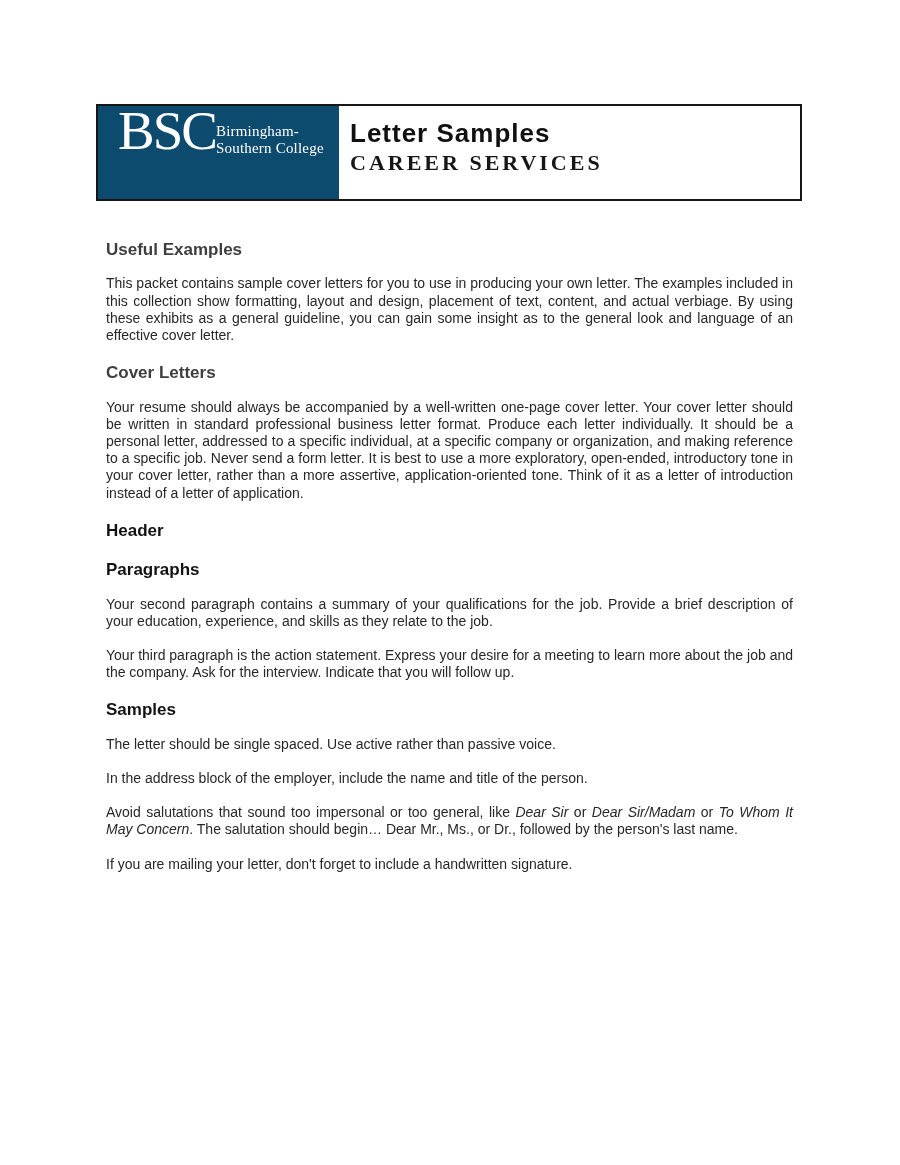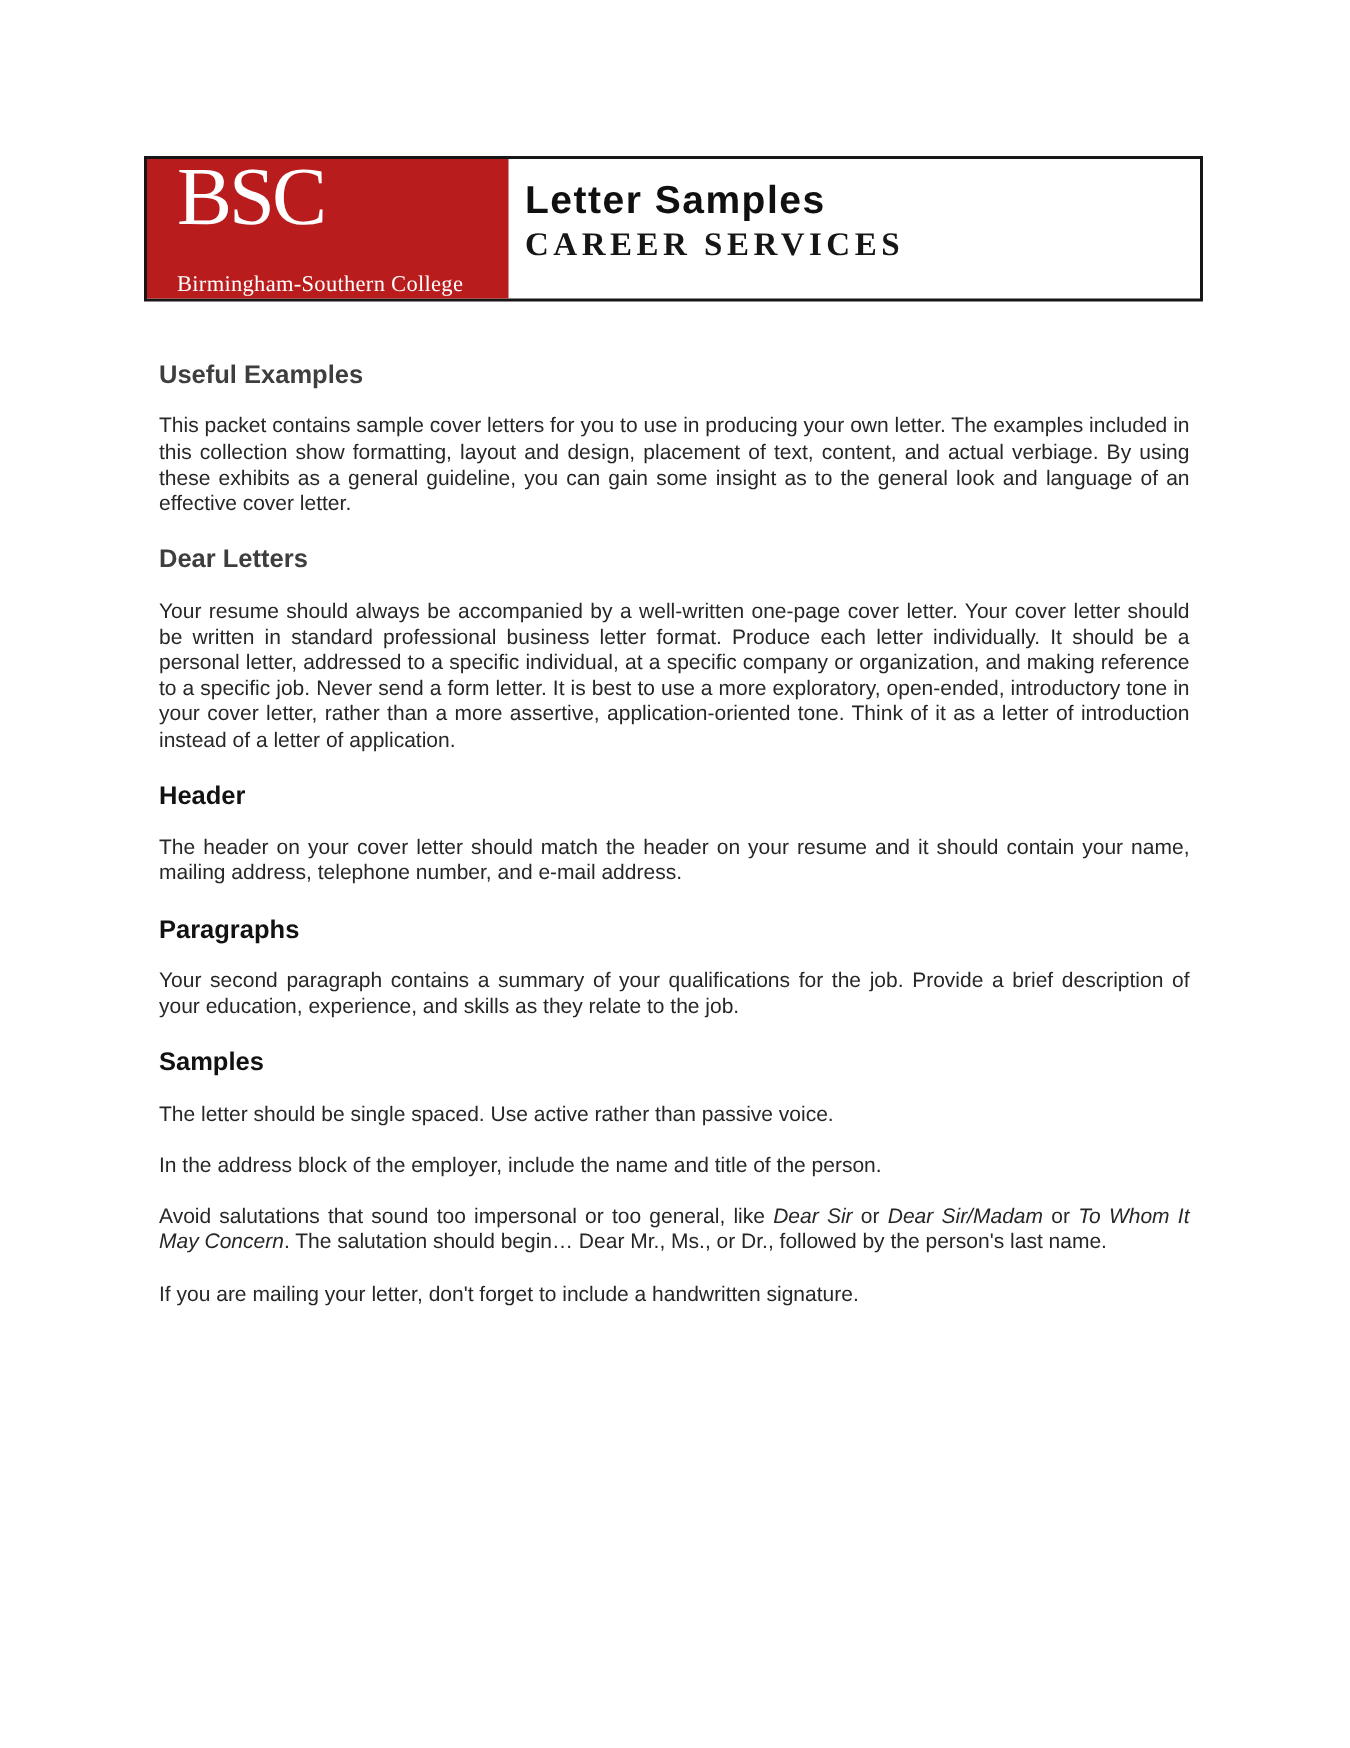--- a/index.html
+++ b/index.html
@@ -23,25 +23,24 @@
     top: 104px;
     width: 706px;
     height: 97px;
     border: 2px solid #161616;
     background: #ffffff;
     display: flex;
   }
   .logo-box {
     width: 241px;
     height: 100%;
-    background: #b91c1c;
+    background: #0c4a6e;
     color: #ffffff;
     display: flex;
-    flex-direction: column;
-    justify-content: space-between;
+    justify-content: center;
     padding-left: 20px;
     flex-shrink: 0;
   }
   .logo-acronym {
     font-family: "Liberation Serif", serif;
     font-size: 55px;
     line-height: 0.92;
     letter-spacing: -2px;
     font-weight: normal;
   }
@@ -111,28 +110,28 @@
       <div class="doc-title">Letter Samples</div>
       <div class="doc-subtitle">CAREER SERVICES</div>
     </div>
   </div>
 
   <div class="content">
 
     <div class="section-heading gray first">Useful Examples</div>
     <p class="body-text">This packet contains sample cover letters for you to use in producing your own letter.  The examples included in this collection show formatting, layout and design, placement of text, content, and actual verbiage.  By using these exhibits as a general guideline, you can gain some insight as to the general look and language of an effective cover letter.</p>
 
-    <div class="section-heading gray">Dear Letters</div>
+    <div class="section-heading gray">Cover Letters</div>
     <p class="body-text">Your resume should always be accompanied by a well-written one-page cover letter.  Your cover letter should be written in standard professional business letter format.  Produce each letter individually.  It should be a personal letter, addressed to a specific individual, at a specific company or organization, and making reference to a specific job.  Never send a form letter.  It is best to use a more exploratory, open-ended, introductory tone in your cover letter, rather than a more assertive, application-oriented tone. Think of it as a letter of introduction instead of a letter of application.</p>
 
     <div class="section-heading black">Header</div>
-    <p class="body-text">The header on your cover letter should match the header on your resume and it should contain your name, mailing address, telephone number, and e-mail address.</p>
 
     <div class="section-heading black">Paragraphs</div>
     <p class="body-text">Your second paragraph contains a summary of your qualifications for the job. Provide a brief description of your education, experience, and skills as they relate to the job.</p>
+    <p class="body-text">Your third paragraph is the action statement. Express your desire for a meeting to learn more about the job and the company. Ask for the interview. Indicate that you will follow up.</p>
 
     <div class="section-heading black">Samples</div>
     <p class="body-text">The letter should be single spaced.  Use active rather than passive voice.</p>
     <p class="body-text">In the address block of the employer, include the name and title of the person.</p>
     <p class="body-text"><span>Avoid salutations that sound too impersonal or too general, like </span><span class="it">Dear Sir</span><span> or </span><span class="it">Dear Sir/Madam</span><span> or </span><span class="it">To Whom It May Concern</span><span>.  The salutation should begin…  Dear Mr., Ms., or Dr., followed by the person's last name.</span></p>
     <p class="body-text">If you are mailing your letter, don't forget to include a handwritten signature.</p>
 
   </div>
 </div>
 

